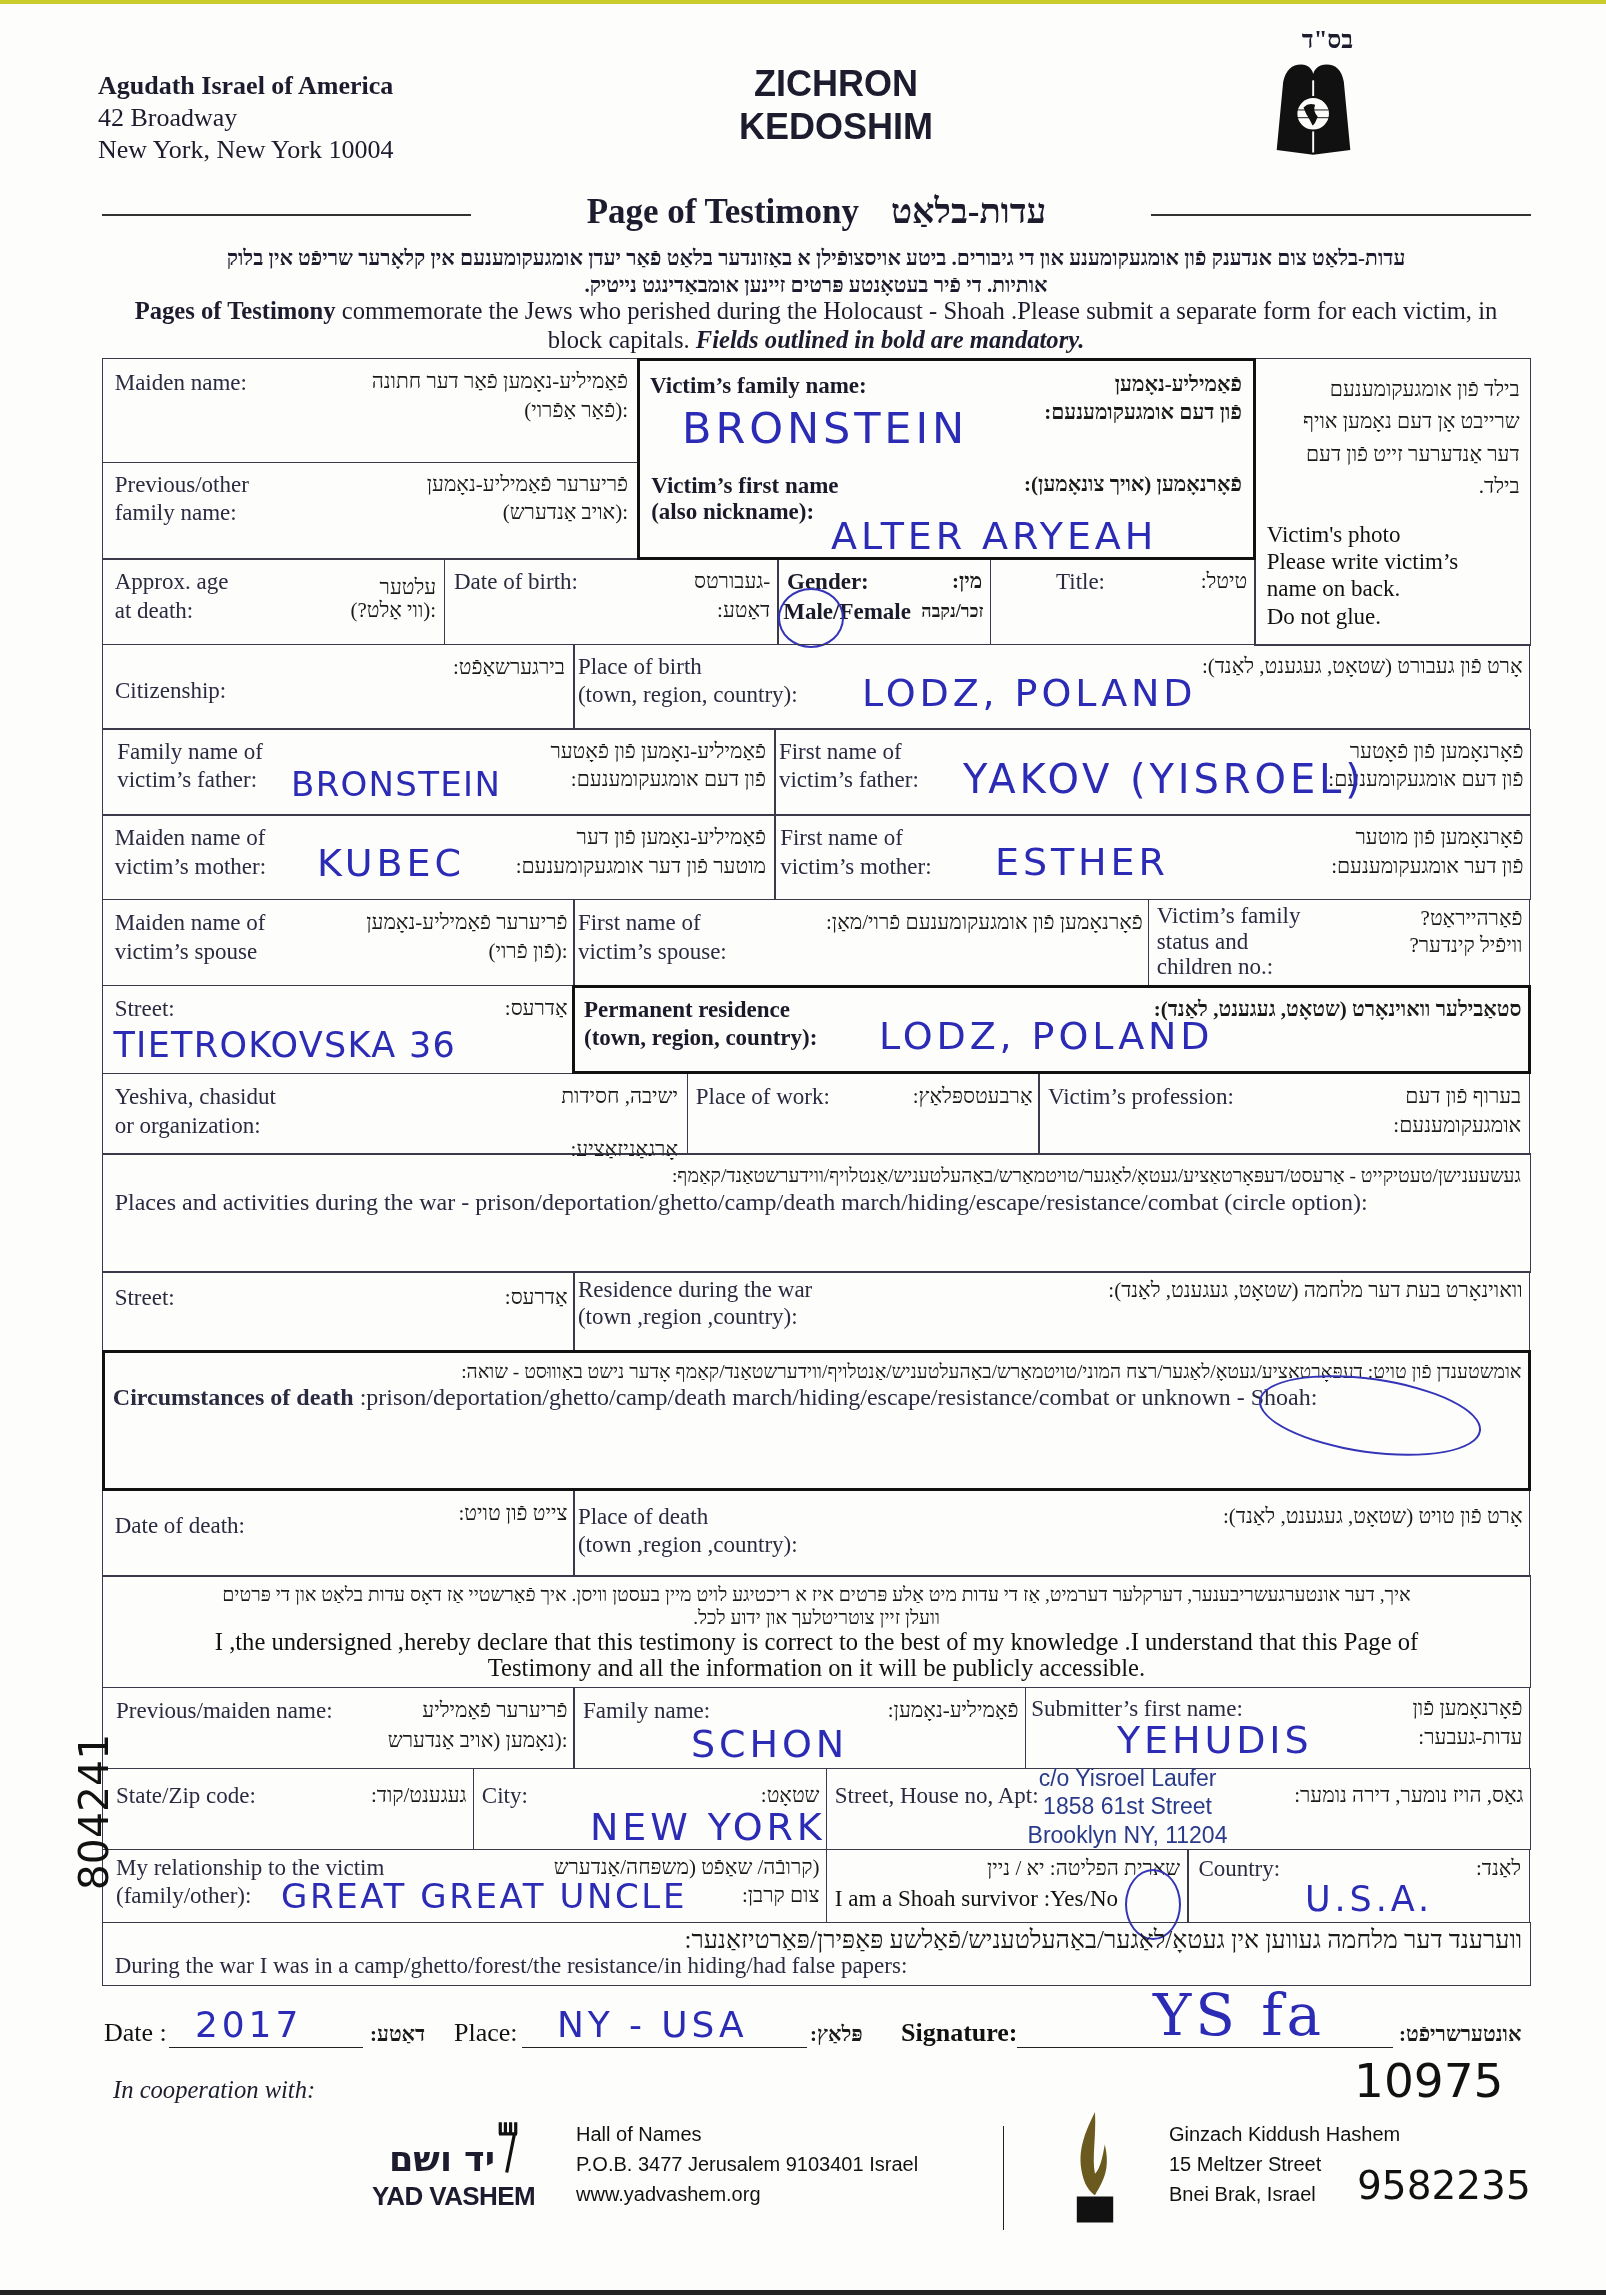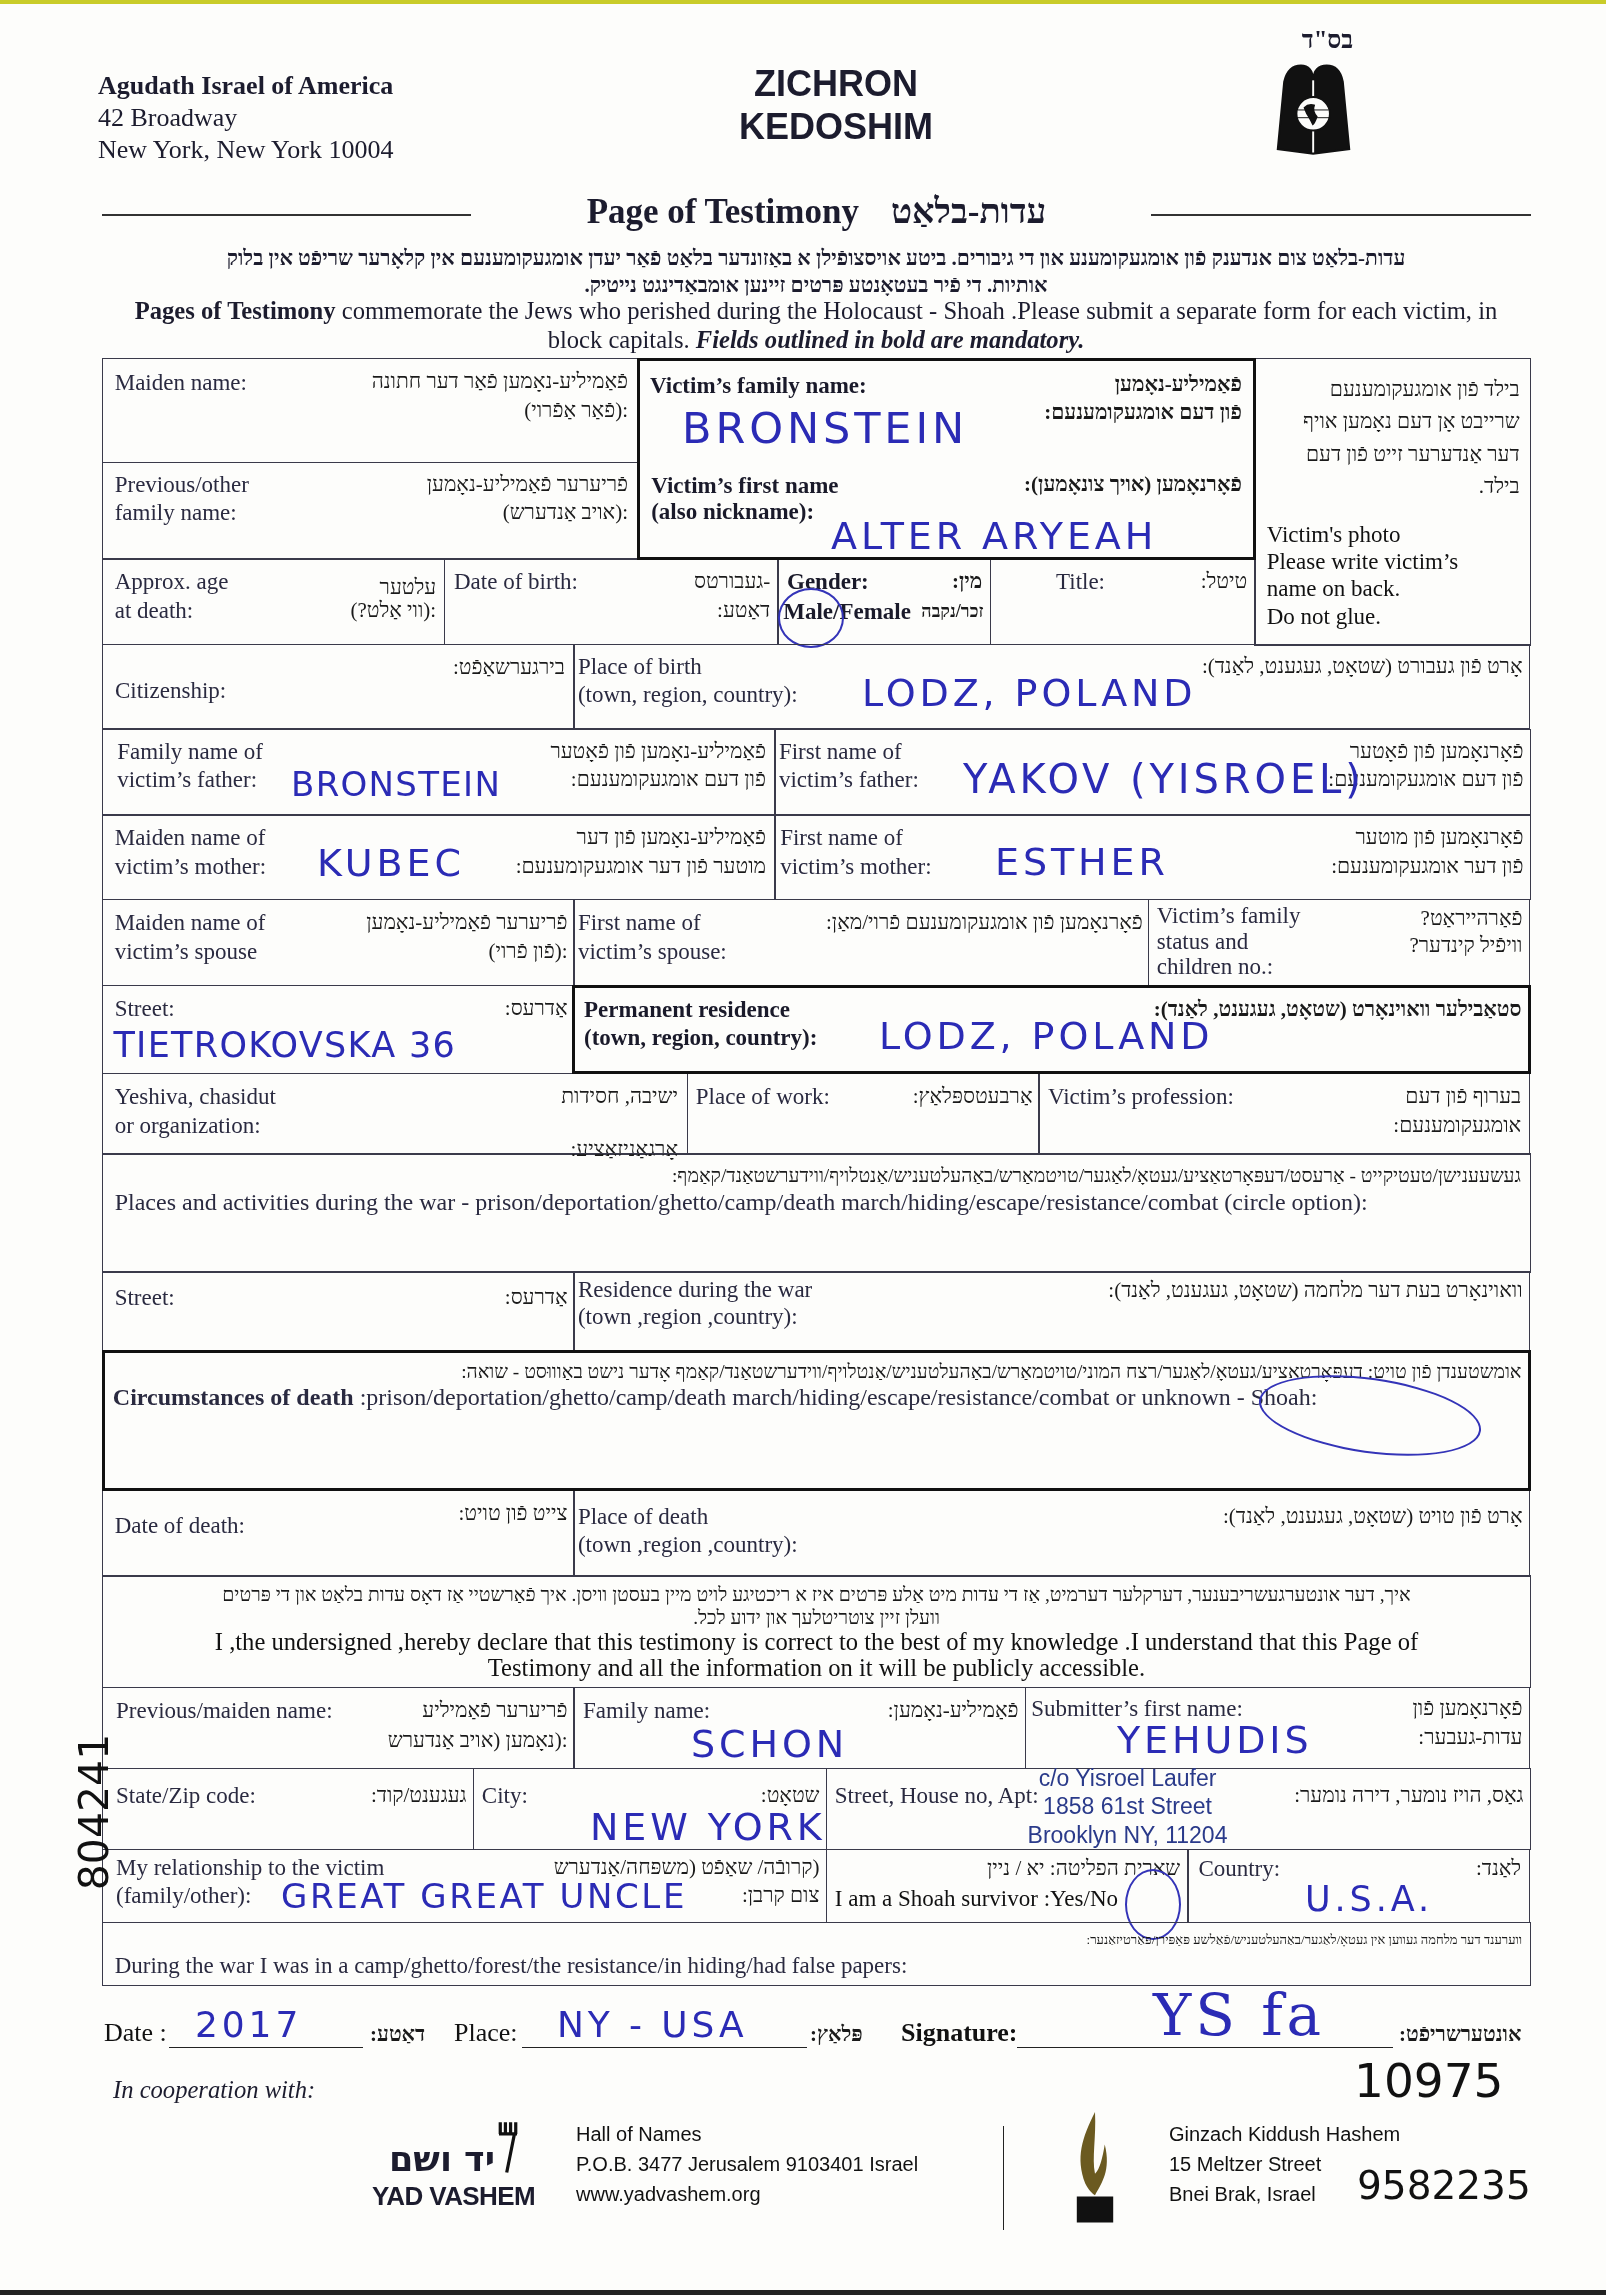--- a/index.html
+++ b/index.html
@@ -307,21 +307,21 @@
   <span class="en" style="left:7.8px;top:35px;color:#111;"><span>I am a Shoah survivor :Yes/</span><span>No</span></span>
   <div class="circle" style="left:298px;top:19.4px;width:52px;height:67px;"></div>
 </div>
 <div class="cell" style="left:1187px;top:1849px;width:343px;height:74px;">
   <span class="en" style="left:10.4px;top:5.2px;">Country:</span>
   <span class="he" style="right:7.8px;top:5.2px;">לאַנד:</span>
   <span class="hw" style="left:117px;top:28.5px;font-size:35px;">U.S.A.</span>
 </div>
 
 <div class="cell" style="left:102px;top:1922px;width:1429px;height:64px;">
-  <span class="he" style="right:7.8px;top:2.6px;font-size:13px;">ווערענד דער מלחמה געווען אין געטאָ/לאַגער/באַהעלטעניש/פֿאַלשע פּאַפּירן/פּאַרטיזאַנער:</span>
+  <span class="he" style="right:7.8px;top:2.6px;font-size:25px;">ווערענד דער מלחמה געווען אין געטאָ/לאַגער/באַהעלטעניש/פֿאַלשע פּאַפּירן/פּאַרטיזאַנער:</span>
   <span class="en" style="left:11.7px;top:28.5px;">During the war I was in a camp/ghetto/forest/the resistance/in hiding/had false papers:</span>
 </div>
 
 <div class="abs" style="left:104px;top:2007px;width:1438px;height:52px;">
   <span class="en" style="left:0;top:11.7px;color:#111;font-size:26px;">Date :</span>
   <div class="sigline" style="left:65px;top:40px;width:194px;"></div>
   <span class="hw" style="left:91px;top:-2.6px;font-size:36px;">2017</span>
   <span class="he" style="left:266px;top:14.2px;font-weight:bold;">דאַטע:</span>
   <span class="en" style="left:350px;top:11.7px;color:#111;font-size:26px;">Place:</span>
   <div class="sigline" style="left:418px;top:40px;width:285px;"></div>

